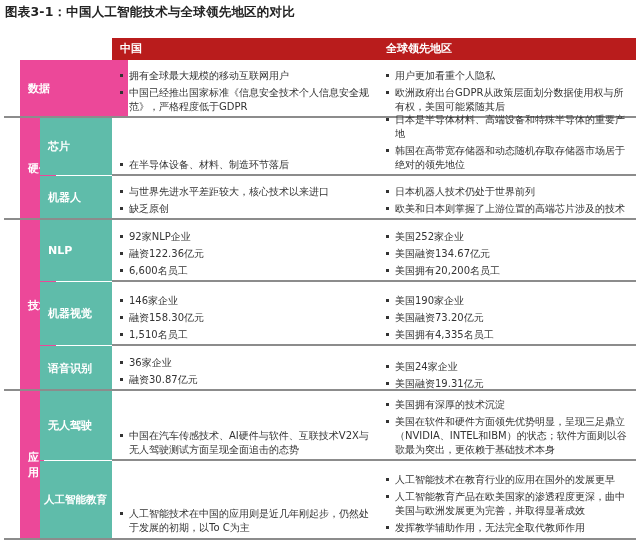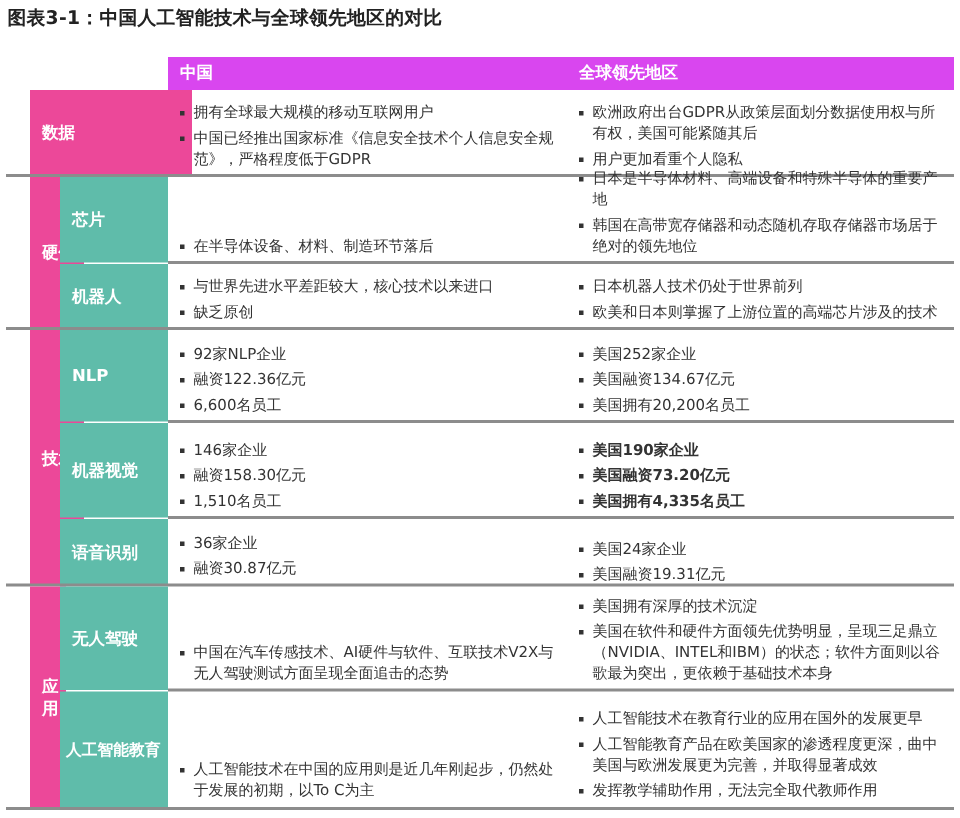--- a/index.html
+++ b/index.html
@@ -1,19 +1,19 @@
 <!DOCTYPE html>
 <html><head>
 <meta charset="utf-8">
 <style>
   html, body { margin: 0; padding: 0; background: #ffffff; }
   body { width: 640px; height: 545px; overflow: hidden; font-family: "DejaVu Sans", "Liberation Sans", sans-serif; color: #333; position: relative; }
   .title { position: absolute; left: 5px; top: 4px; font-size: 12.5px; font-weight: bold; color: #222; letter-spacing: 0.2px; }
   .tbl { position: absolute; left: 4px; top: 38px; width: 632px; }
-  .hdr { position: absolute; top: 0; height: 22px; background: #d946ef; color: #fff; font-size: 11px; font-weight: bold; line-height: 22px; }
+  .hdr { position: absolute; top: 0; height: 22px; background: #b91c1c; color: #fff; font-size: 11px; font-weight: bold; line-height: 22px; }
   .hdr.cn { left: 108px; width: 266px; padding-left: 8px; box-sizing: border-box; }
   .hdr.gl { left: 374px; width: 258px; padding-left: 8px; box-sizing: border-box; }
   .cat { position: absolute; left: 0; background: #ec4899; color: #fff; font-size: 11px; font-weight: bold; display: flex; align-items: center; padding-left: 8px; box-sizing: border-box; margin-left: 16px; }
   .sub { position: absolute; left: 36px; width: 72px; background: #5fbcaa; color: #fff; font-size: 11px; font-weight: bold; display: flex; align-items: center; padding-left: 8px; box-sizing: border-box; white-space: nowrap; }
   .cell { position: absolute; font-size: 10px; color: #333; box-sizing: border-box; padding: 3px 4px 0 8px; display: flex; flex-direction: column; justify-content: flex-end; }
   .cell.cn { left: 108px; width: 266px; }
   .cell.gl { left: 374px; width: 258px; }
   .cell ul { list-style: none; margin: 0; padding: 0; }
   .cell li { position: relative; padding-left: 9px; line-height: 14px; margin: 3px 0; }
   .cell li::before { content: ""; position: absolute; left: 0; top: 5px; width: 3px; height: 3px; background: #333; }
@@ -33,22 +33,22 @@
 
   <div class="cat" style="top:22px;height:57px;width:108px;">数据</div>
   <div class="cell cn" style="top:22px;height:57px;">
     <ul>
       <li>拥有全球最大规模的移动互联网用户</li>
       <li>中国已经推出国家标准《信息安全技术个人信息安全规范》，严格程度低于GDPR</li>
     </ul>
   </div>
   <div class="cell gl" style="top:22px;height:57px;">
     <ul>
+      <li>用户更加看重个人隐私</li>
       <li>欧洲政府出台GDPR从政策层面划分数据使用权与所有权，美国可能紧随其后</li>
-      <li>用户更加看重个人隐私</li>
     </ul>
   </div>
   <div class="rowline full" style="top:78px;"></div>
 
   <div class="cat" style="top:80px;height:101px;width:36px;">硬件</div>
 
   <div class="sub" style="top:80px;height:57px;">芯片</div>
   <div class="cell cn" style="top:80px;height:57px;">
     <ul>
       <li>在半导体设备、材料、制造环节落后</li>
@@ -97,21 +97,21 @@
   <div class="rowline" style="top:242px;"></div>
 
   <div class="sub" style="top:244px;height:63px;">机器视觉</div>
   <div class="cell cn" style="top:244px;height:63px;">
     <ul>
       <li>146家企业</li>
       <li>融资158.30亿元</li>
       <li>1,510名员工</li>
     </ul>
   </div>
-  <div class="cell gl" style="top:244px;height:63px;font-weight:bold;">
+  <div class="cell gl" style="top:244px;height:63px;">
     <ul>
       <li>美国190家企业</li>
       <li>美国融资73.20亿元</li>
       <li>美国拥有4,335名员工</li>
     </ul>
   </div>
   <div class="rowline" style="top:306px;"></div>
 
   <div class="sub" style="top:308px;height:44px;">语音识别</div>
   <div class="cell cn" style="top:308px;height:44px;">

